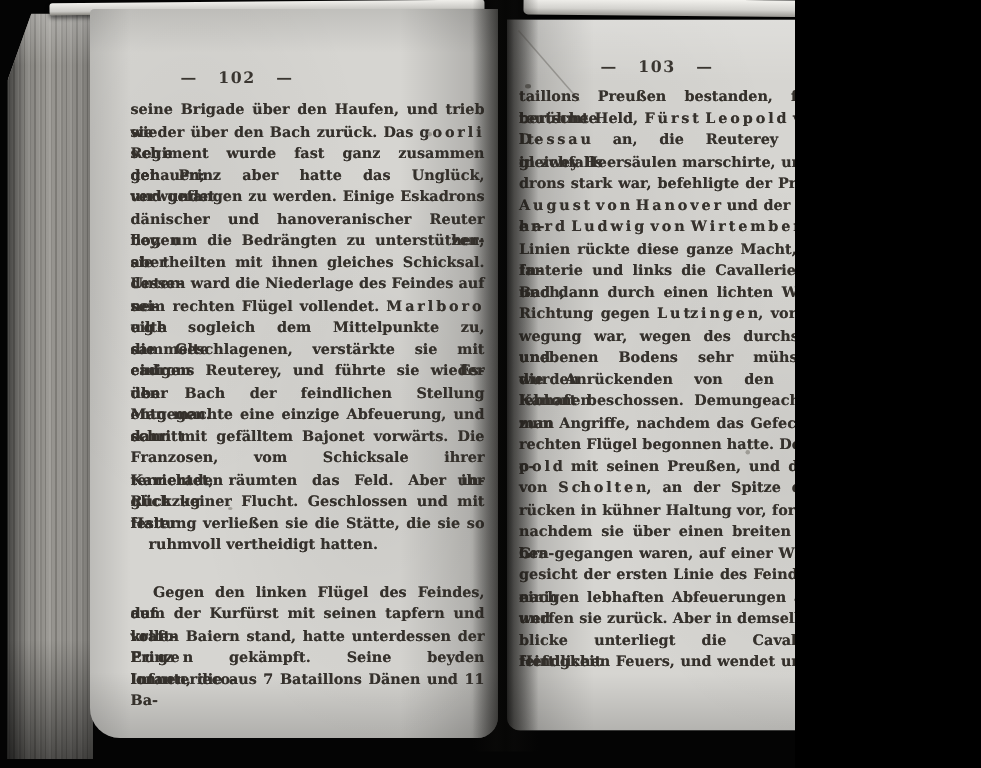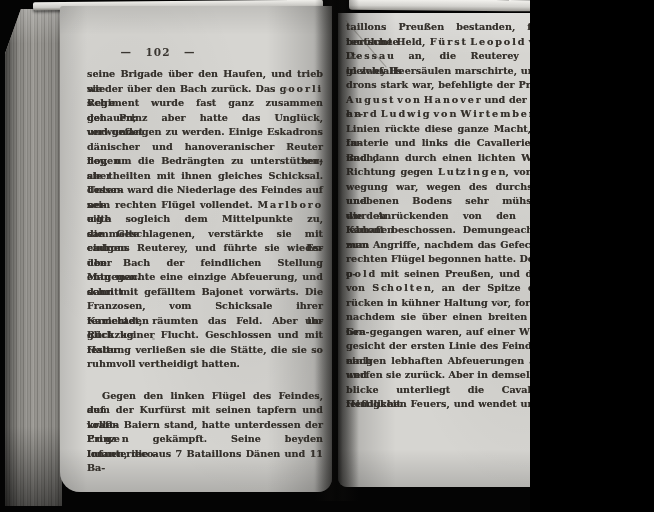--- a/index.html
+++ b/index.html
@@ -121,21 +121,21 @@
   .para + .para { margin-top:17px; }
   .line {
     position:relative; display:block;
     font-size:9.6px; line-height:14.5px; height:14.5px;
     font-weight:bold; color:#35312c;
     text-align:justify; text-align-last:justify;
     text-shadow:0 0 0.4px rgba(45,40,34,0.6);
     white-space:normal; overflow:visible;
   }
   .para.indent .line:first-child { text-indent:15px; }
-  .line.last { text-align-last:left; }
+  .line.last { text-align-last:left;margin-left:12px; }
 </style>
 </head>
 <body>
 
 <div class="photo">
 
   <div class="stack-left"></div>
   <div class="stack-right"></div>
   <div class="marble"></div>
 
@@ -174,20 +174,21 @@
           <div class="line">dem der Kurfürst mit seinen tapfern und kraft-</div>
           <div class="line">vollen Baiern stand, hatte unterdessen der Prinz</div>
           <div class="line">E u g e n gekämpft. Seine beyden Infanterieco-</div>
           <div class="line">lonnen, die aus 7 Bataillons Dänen und 11 Ba-</div>
         </div>
       </div>
   </div>
 
   <div class="page page-right">
     <div class="shade"></div>
+    <div class="page-header">— 103 —</div>
     <div class="page-text" id="right-page-text">
         <div class="para">
           <div class="line">taillons Preußen bestanden, führte der berühmte</div>
           <div class="line">teutsche Held, F ü r s t L e o p o l d v o n A n h a l t-</div>
           <div class="line">D e s s a u an, die Reuterey aber, die gleichfalls</div>
           <div class="line">in zwey Heersäulen marschirte, und 92 Esca-</div>
           <div class="line">drons stark war, befehligte der Prinz G e o r g</div>
           <div class="line">A u g u s t v o n H a n o v e r und der Herzog E b e r-</div>
           <div class="line">h a r d L u d w i g v o n W i r t e m b e r g. In zwey</div>
           <div class="line">Linien rückte diese ganze Macht, rechts die In-</div>

